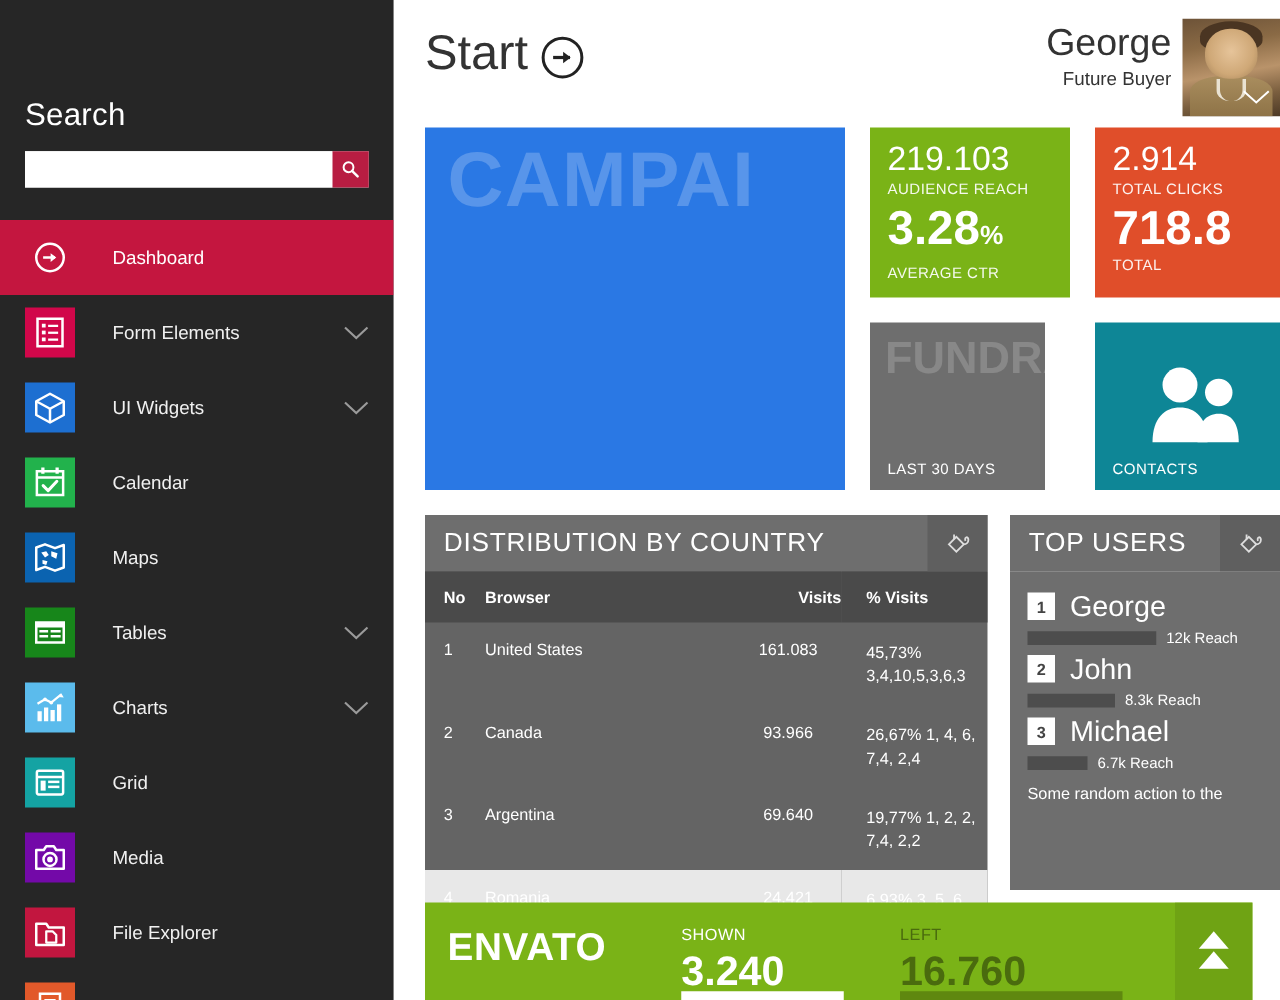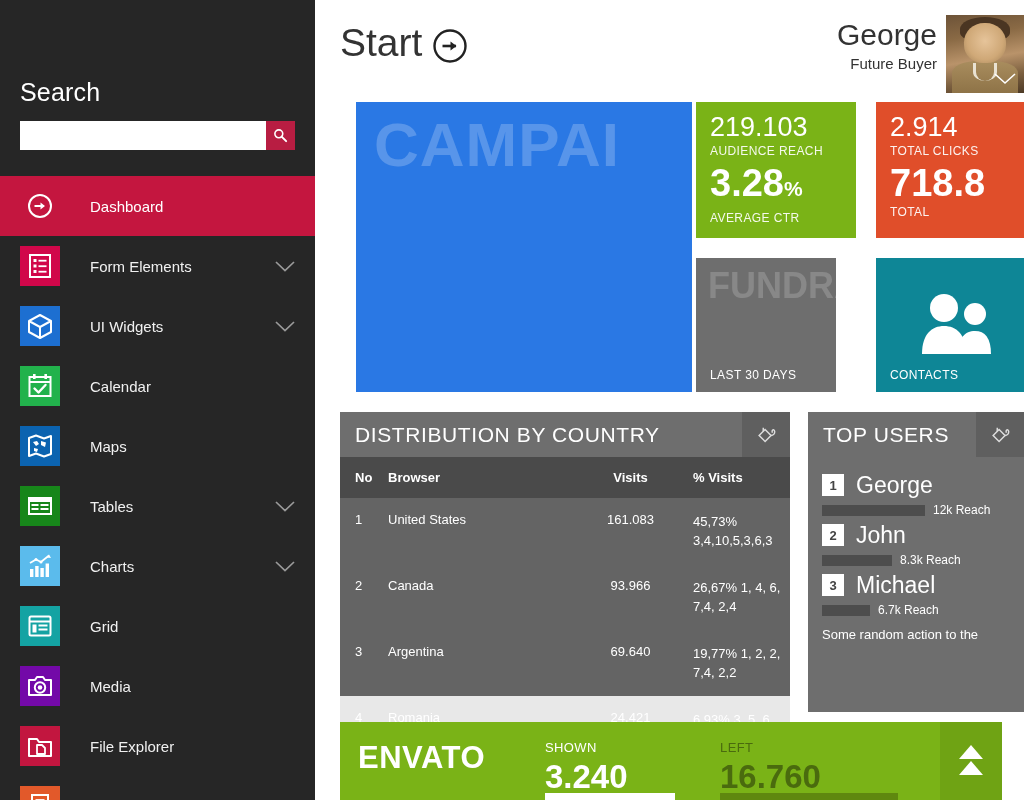--- a/index.html
+++ b/index.html
@@ -114,21 +114,21 @@
     border-radius: 0 0 60% 60%;
   }
   .avatar-chevron {
     position: absolute; right: 8px; bottom: 4px; z-index: 3;
   }
 
   
   #tiles { position: absolute; left: 25px; top: 102px; }
   .tile { position: absolute; }
   .tile-campaign {
-    left: 16px; top: 0; width: 336px; height: 290px;
+    left: 0; top: 0; width: 336px; height: 290px;
     background: #2a78e4; overflow: hidden;
   }
   .tile-campaign .ghost {
     position: absolute; left: 18px; top: 8px;
     font-size: 62px; font-weight: bold; letter-spacing: 1px;
     color: rgba(255,255,255,0.22); white-space: nowrap;
     line-height: 70px;
   }
   .tile-green {
     left: 356px; top: 0; width: 160px; height: 136px;
@@ -192,21 +192,21 @@
 
   .panel-country { left: 0; top: 0; width: 450px; }
   .panel-country .body { background: #646464; }
   table.country { width: 100%; border-collapse: collapse; }
   table.country th {
     background: #4a4a4a; color: #ffffff; font-size: 13px;
     font-weight: bold; text-align: left; padding: 13px 0 13px 0;
   }
   table.country th.c-no { width: 48px; padding-left: 15px; }
   table.country th.c-browser { width: 200px; }
-  table.country th.c-visits { text-align: center; width: 85px; }
+  table.country th.c-visits { text-align: right; width: 85px; }
   table.country th.c-pct { padding-left: 20px; }
   table.country td {
     color: #ffffff; font-size: 13px; padding: 14px 0; vertical-align: top;
   }
   table.country td.c-no { padding-left: 15px; }
   table.country td.c-visits { text-align: center; }
   table.country td.c-pct { padding-left: 20px; line-height: 19px; }
   table.country tr.alt td { background: #e8e8e8; color: #ffffff; }
 
   .panel-users { left: 468px; top: 0; width: 216px; }

